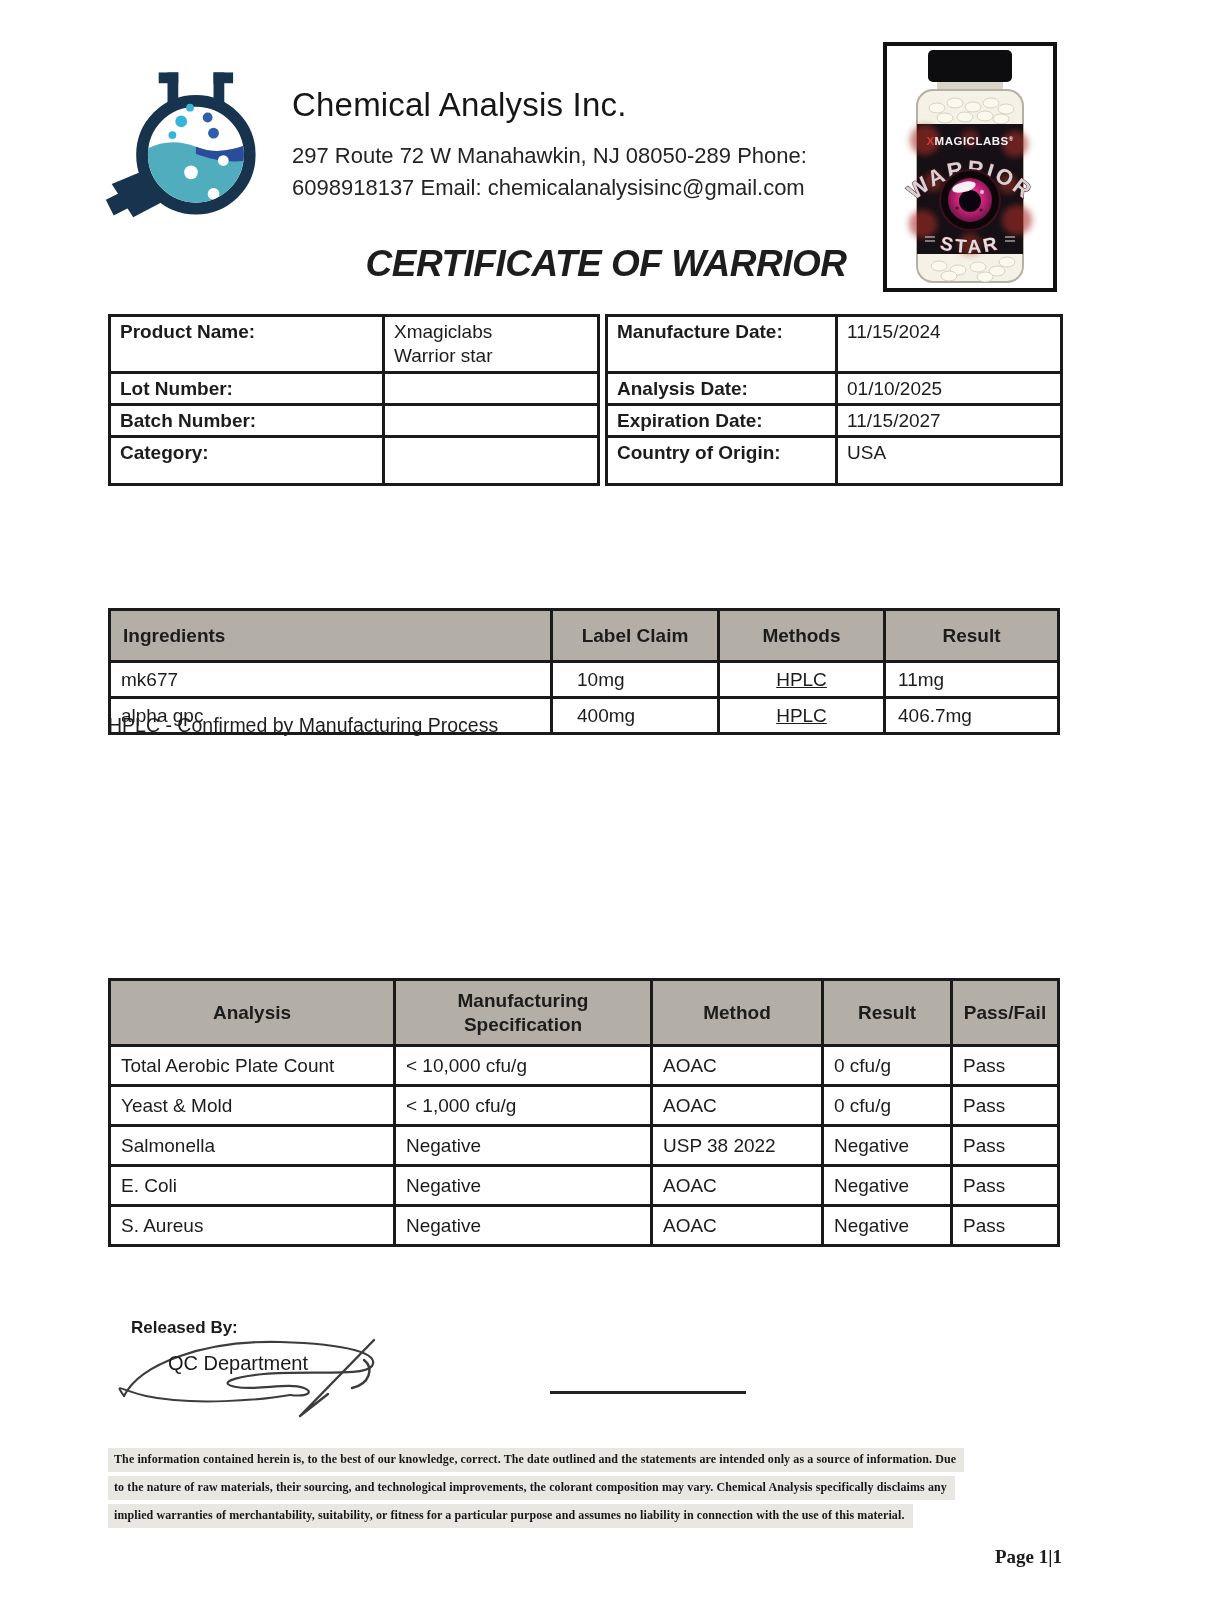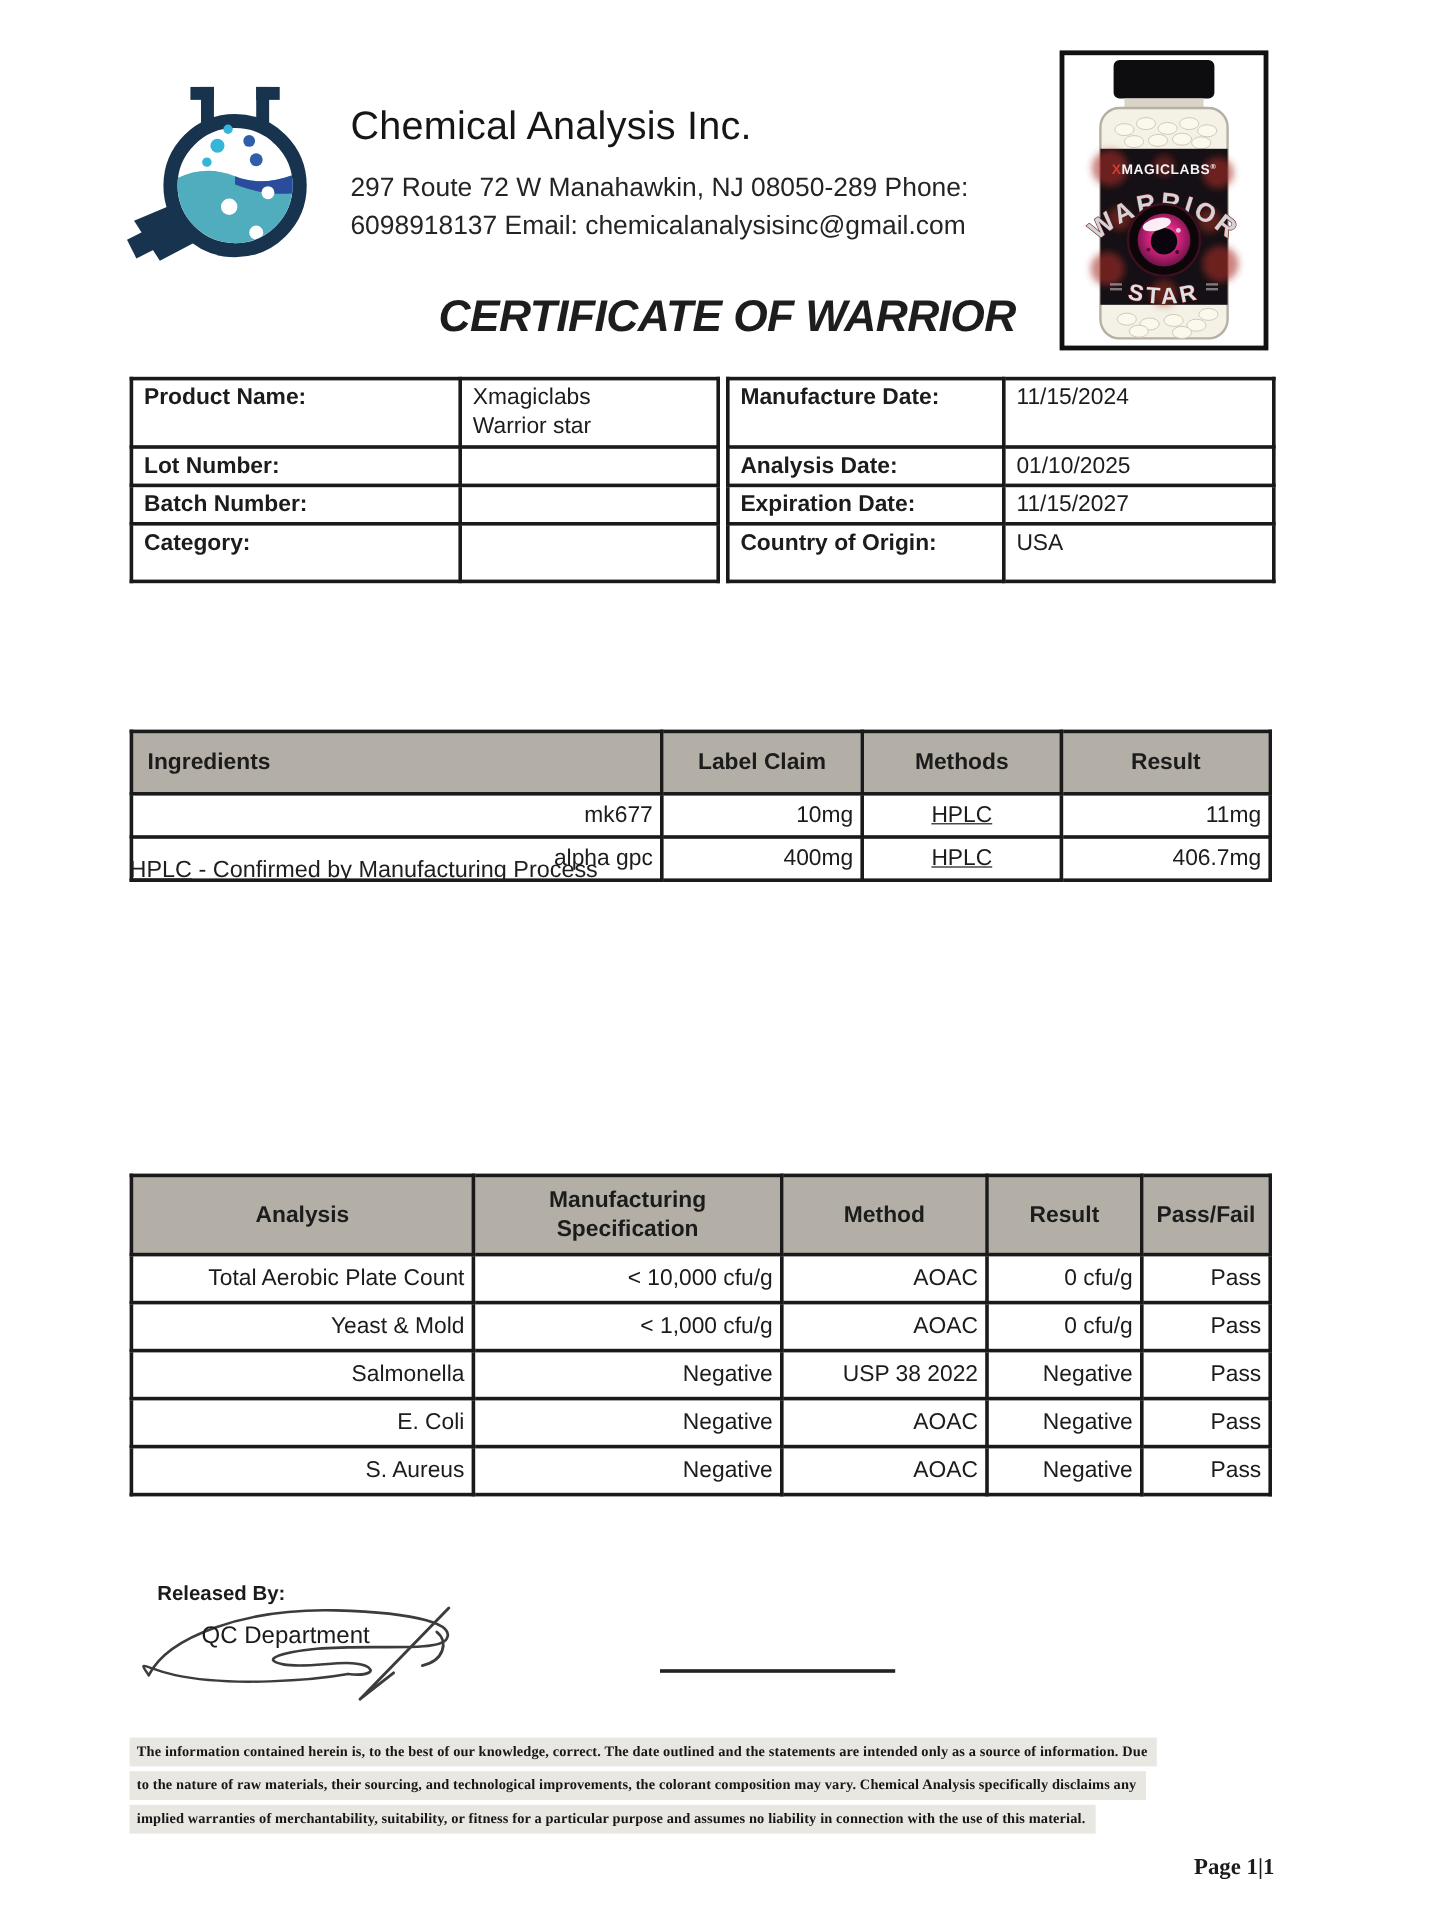--- a/index.html
+++ b/index.html
@@ -20,21 +20,21 @@
 
   
   table{ border-collapse:collapse; table-layout:fixed; }
   td,th{ border:3px solid var(--border-black,#1a1a1a); font-size:19px; color:#1c1c1c;
     overflow:hidden; }
   .info-table td{ vertical-align:top; padding:3px 8px 2px 9px; line-height:24px; }
   .info-table .lbl{ font-weight:bold; }
   .grid-table th{ background:var(--table-header-bg,#b3afa6); font-weight:bold; text-align:center;
     vertical-align:middle; padding:4px 6px; line-height:24px; }
   .grid-table th.th-left{ text-align:left; padding-left:12px; }
-  .grid-table td{ vertical-align:middle; padding:2px 6px 2px 10px;text-align:right; }
+  .grid-table td{ vertical-align:middle; padding:2px 6px 2px 10px; }
   .grid-table td.center{ text-align:center; padding-left:6px; }
   .u{ text-decoration:underline; }
   .cell-claim{ padding-left:24px !important; }
   .cell-result{ padding-left:12px !important; }
 
   .hplc-note{ left:108px; top:714px; font-size:19.5px; color:#1e1e1e; }
 
   
   .released-by{ left:131px; top:1318px; font-size:17px; font-weight:bold; color:#1b1b1b; }
   .qc-dept{ left:168px; top:1352px; font-size:20px; font-weight:normal; color:#1b1b1b; }

